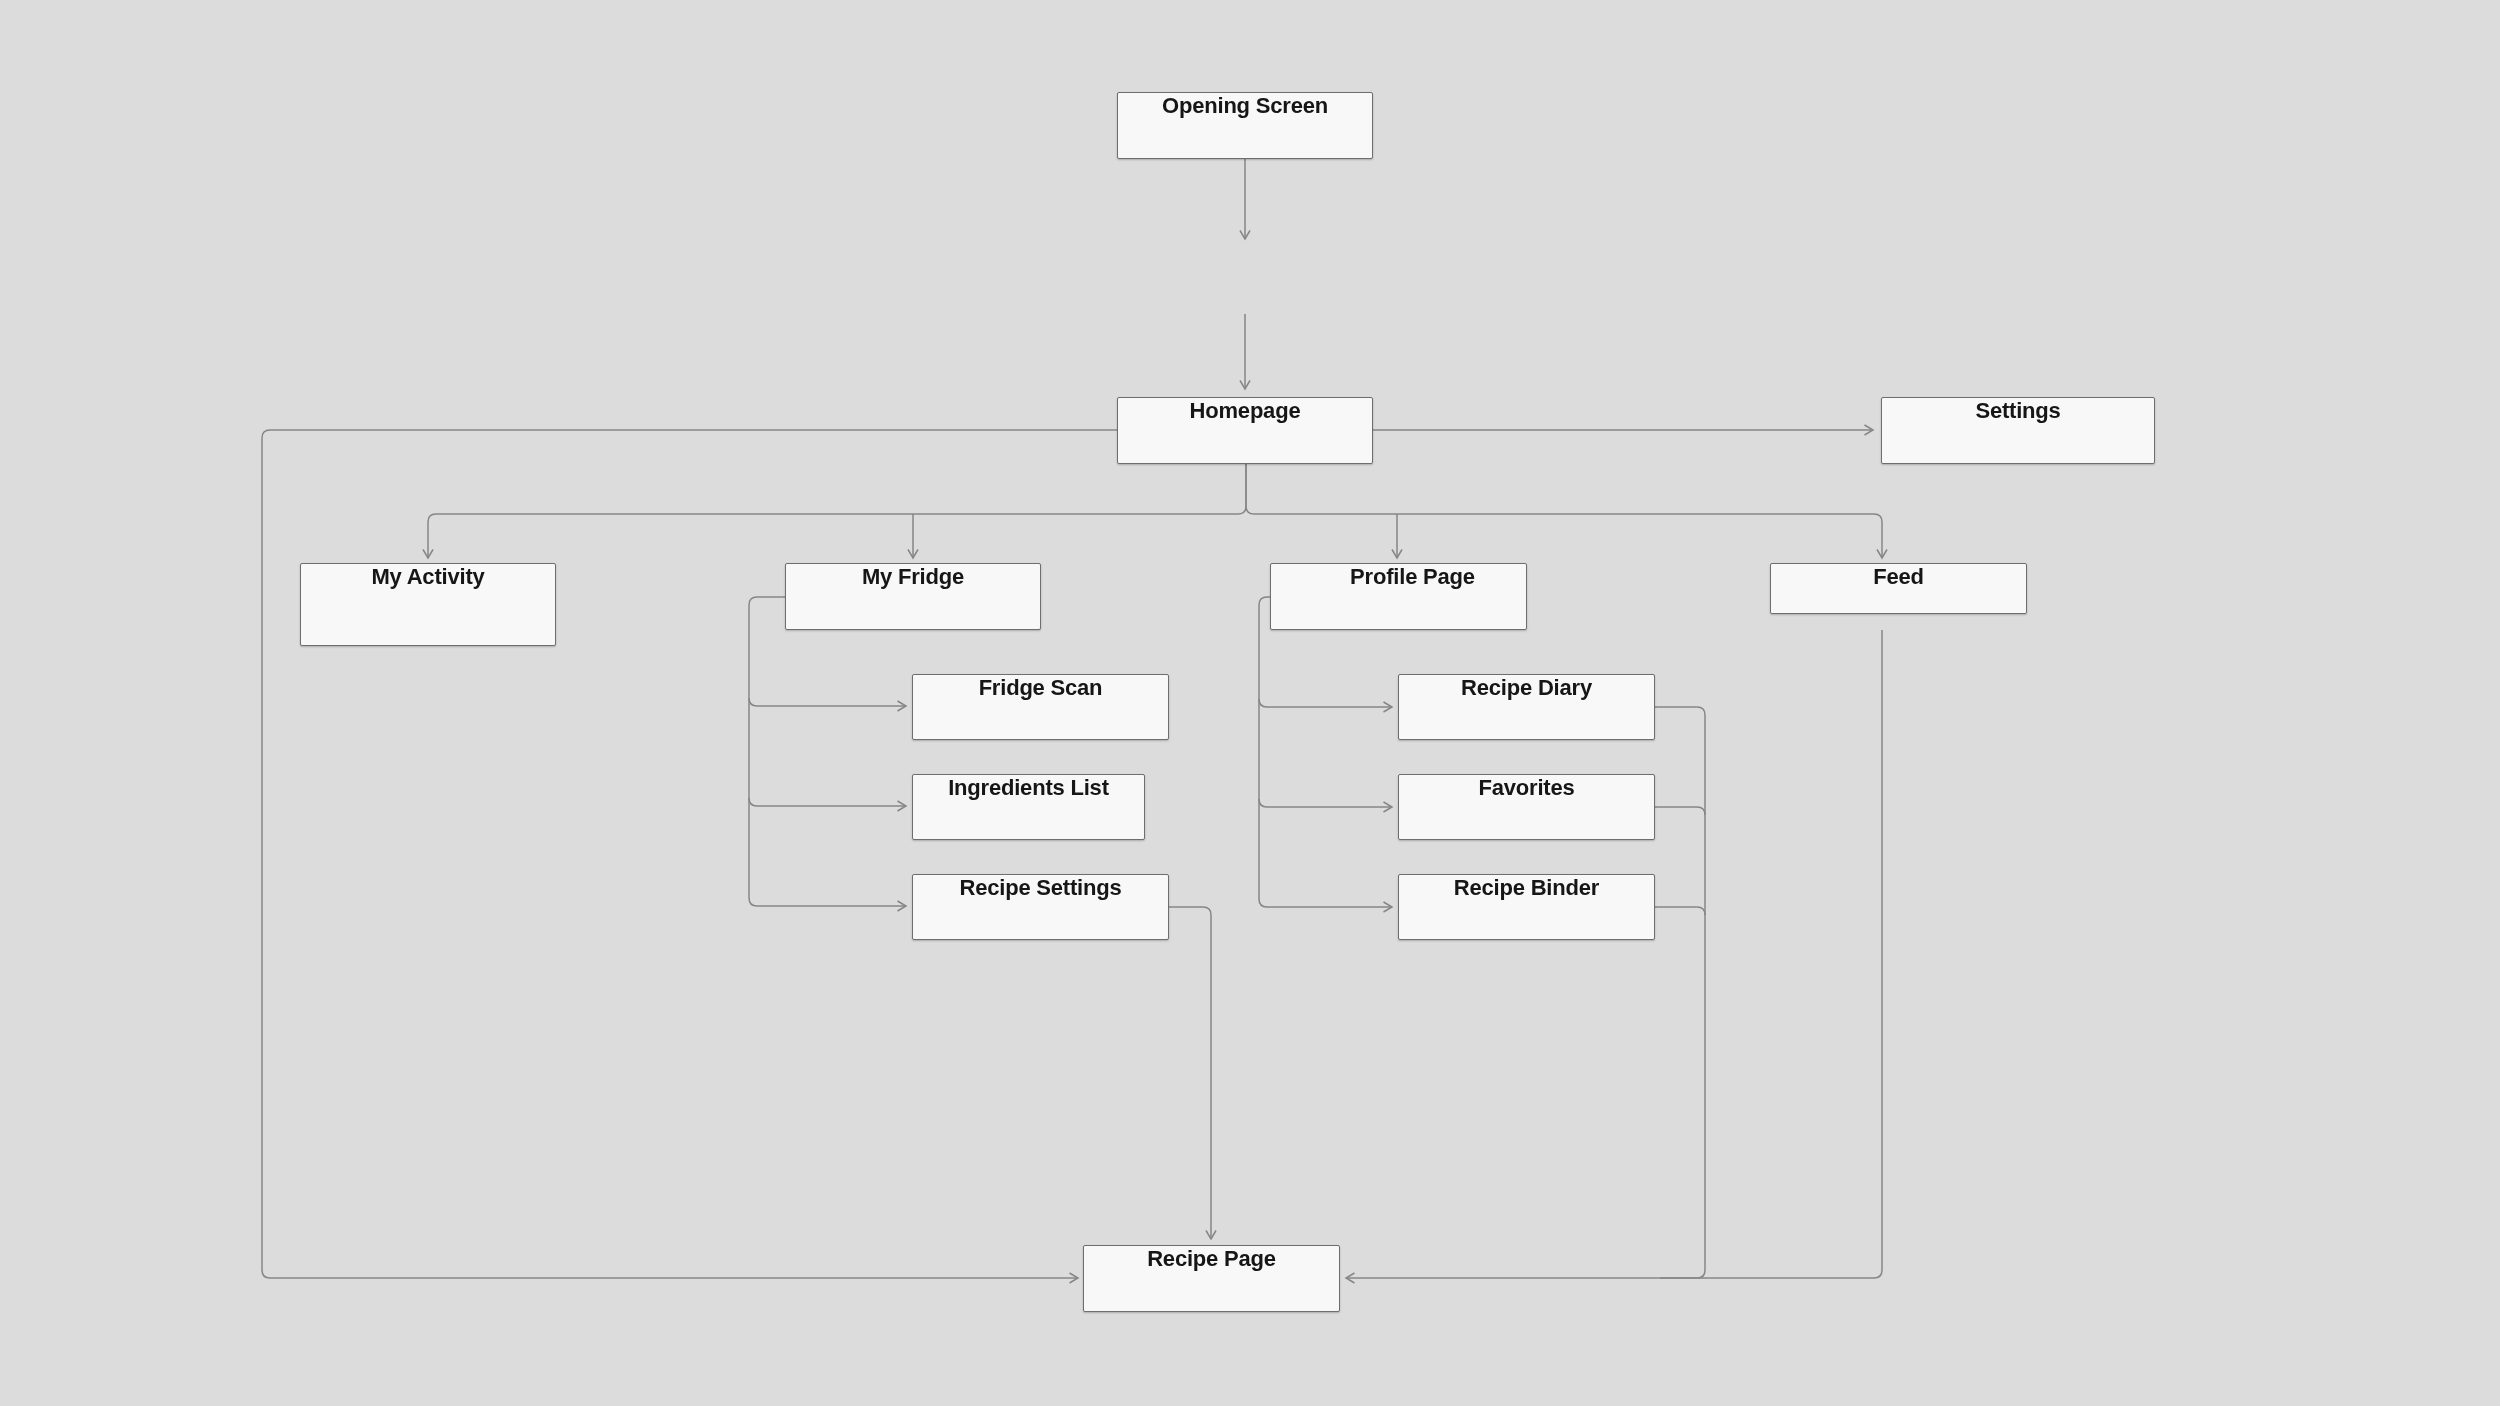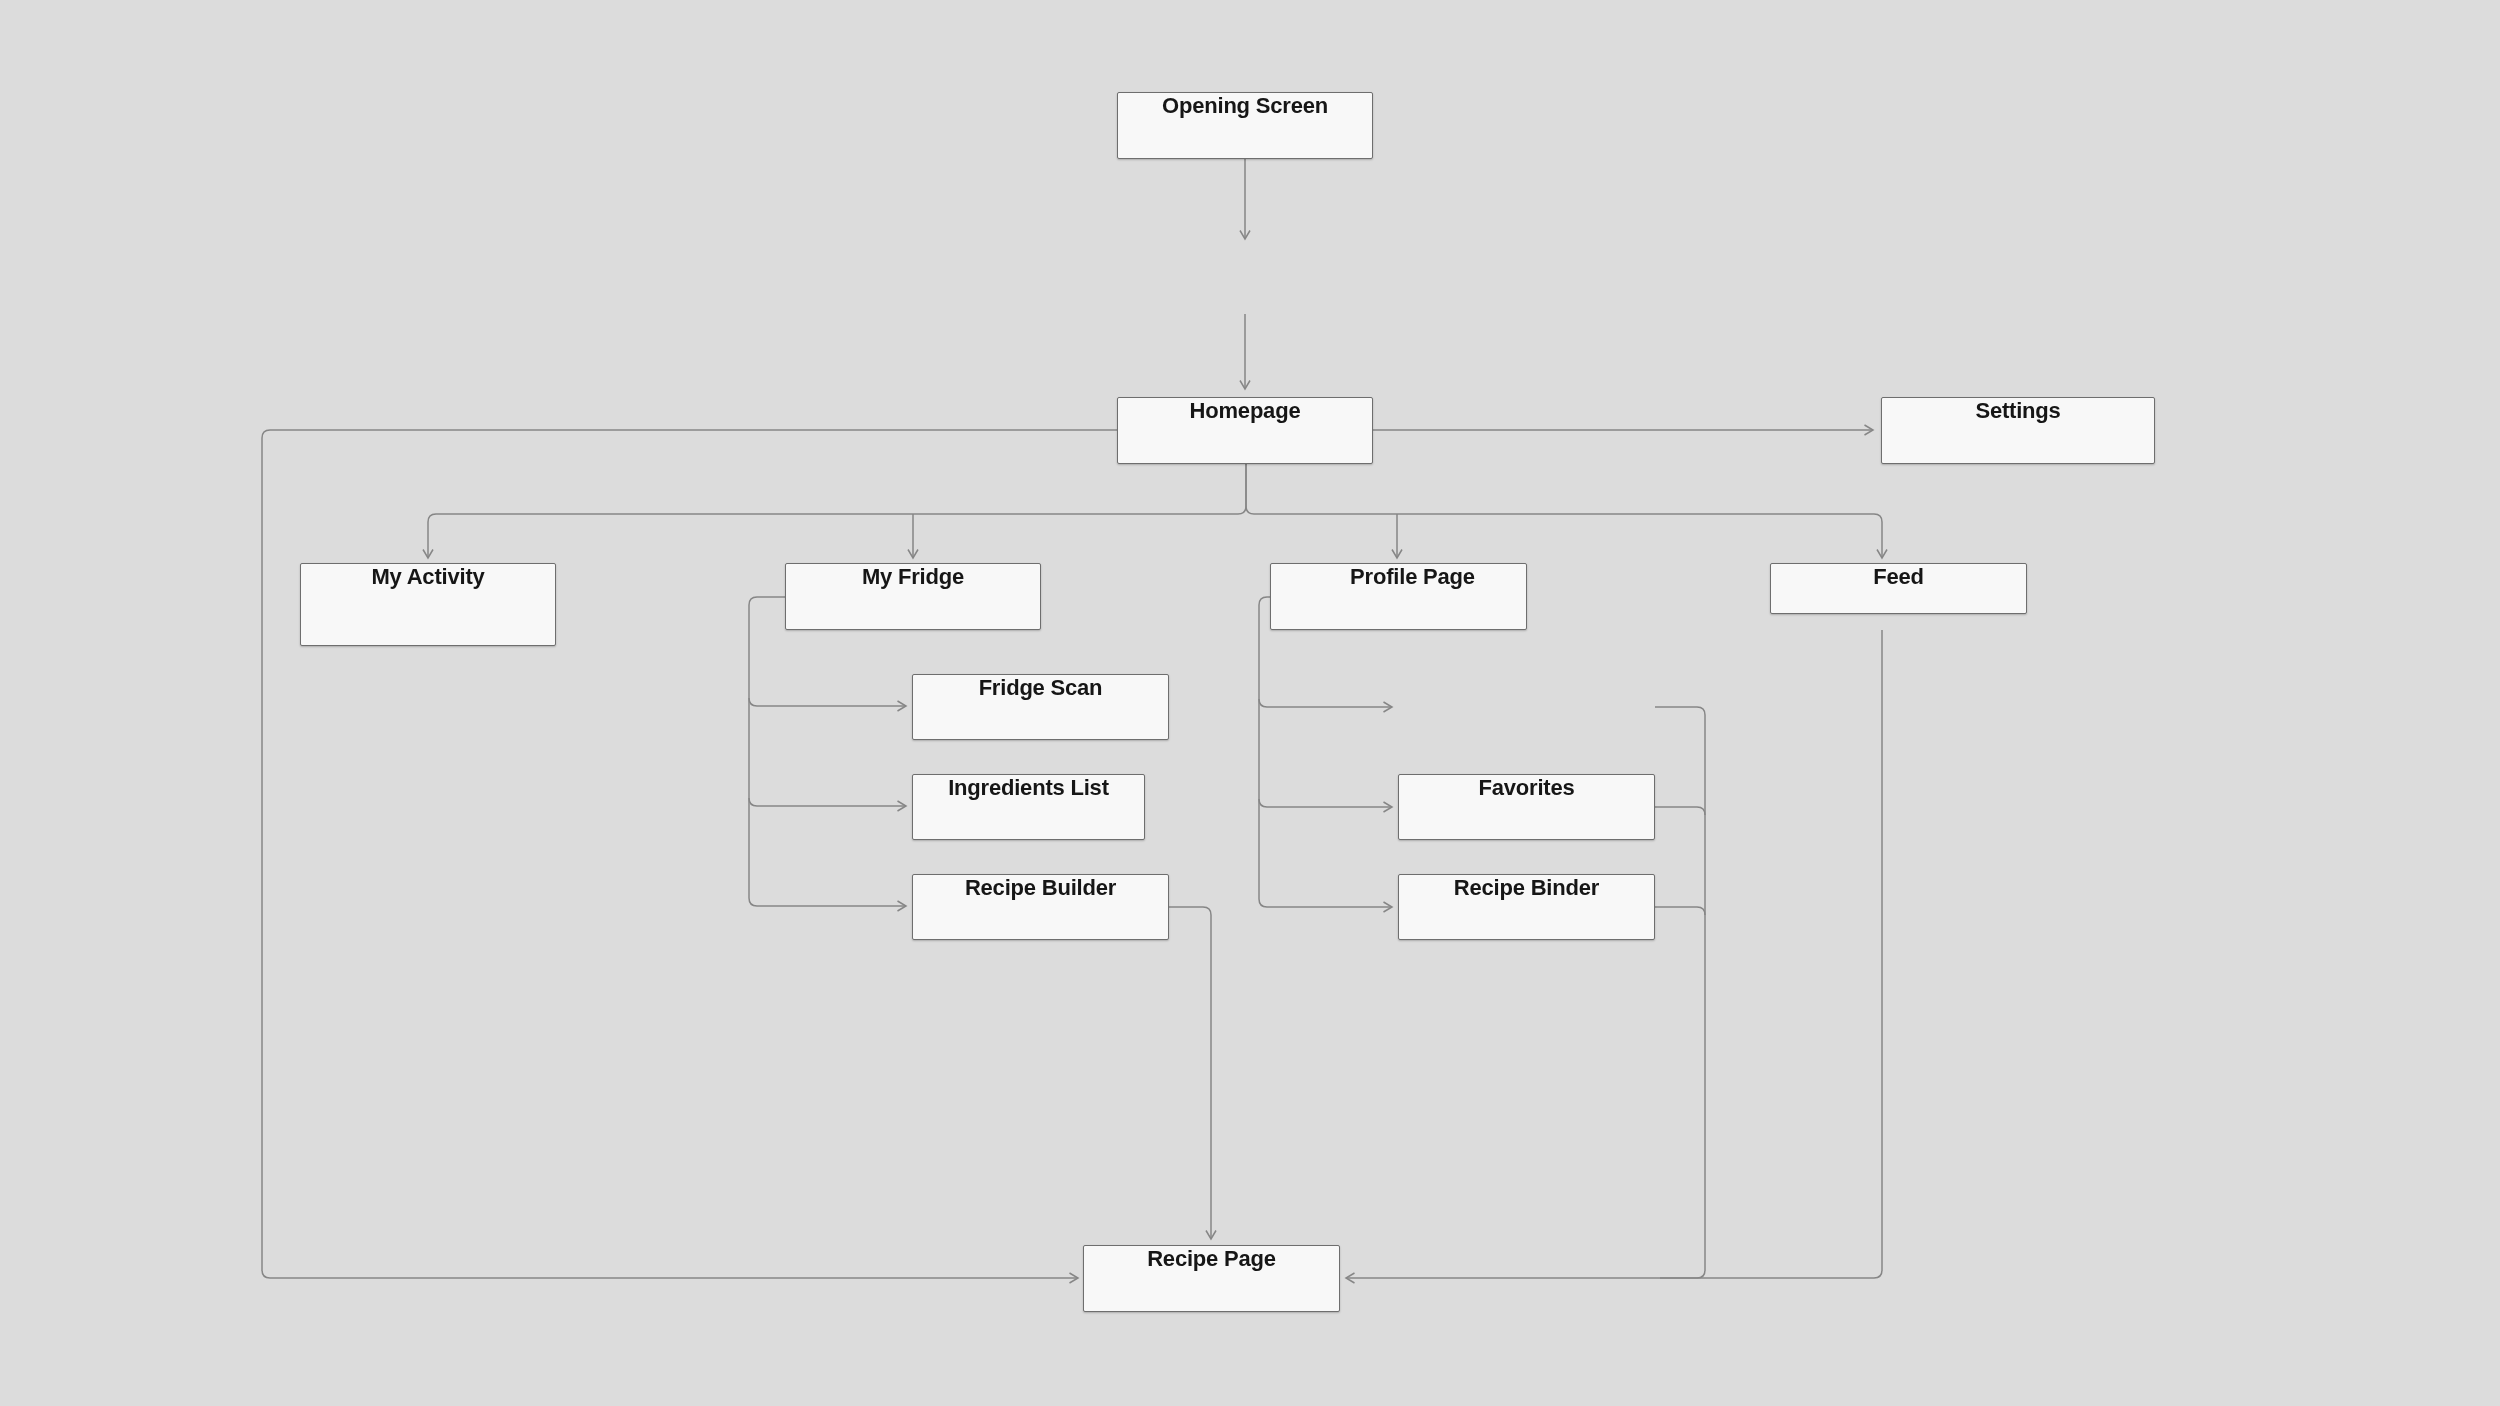--- a/index.html
+++ b/index.html
@@ -134,21 +134,24 @@
   <div class="node" id="n-feed">
     <span>Feed</span>
   </div>
   <div class="node" id="n-fridgescan">
     <span>Fridge Scan</span>
   </div>
   <div class="node" id="n-ingredients">
     <span>Ingredients List</span>
   </div>
   <div class="node" id="n-recipebuilder">
-    <span>Recipe Builder</span>
+    <span>Recipe Settings</span>
+  </div>
+  <div class="node" id="n-recipediary">
+    <span>Recipe Diary</span>
   </div>
   <div class="node" id="n-favorites">
     <span>Favorites</span>
   </div>
   <div class="node" id="n-recipebinder">
     <span>Recipe Binder</span>
   </div>
   <div class="node" id="n-recipepage">
     <span>Recipe Page</span>
   </div>

